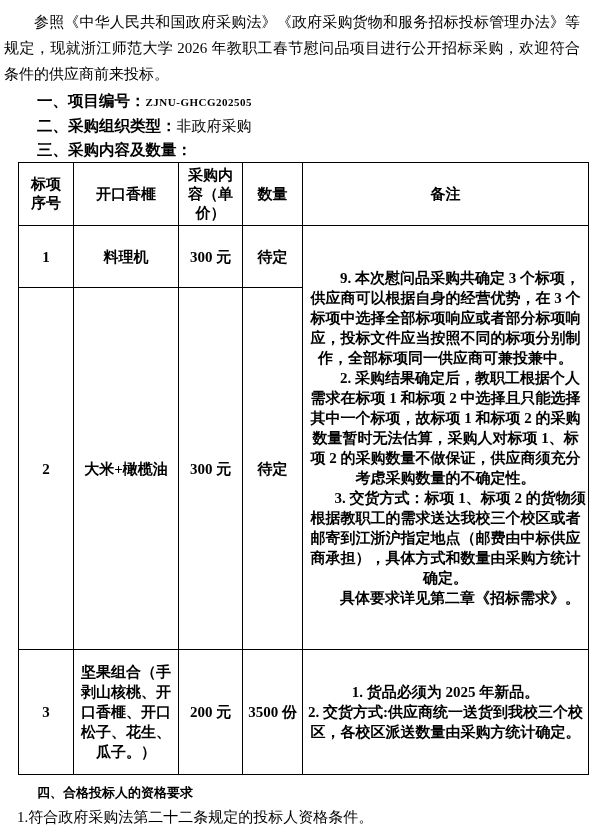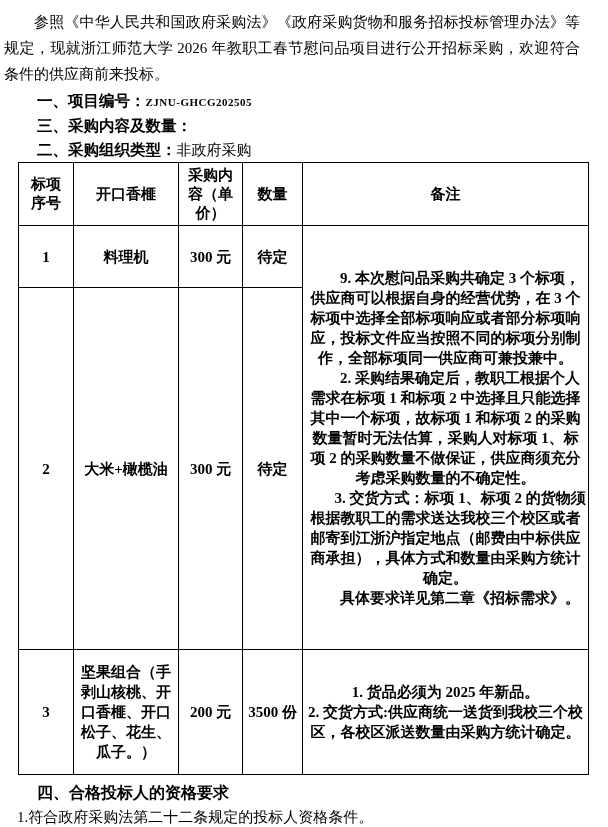--- a/index.html
+++ b/index.html
@@ -69,41 +69,41 @@
     text-align:justify;
     padding:0 6px;
     line-height:25px;
   }
   .nowrap { white-space:nowrap; }
 
   .sec4-heading {
     margin-top:6px;
     padding-left:37px;
     font-weight:bold;
-    font-size:16px;
+    font-size:13px;
     line-height:23px;
   }
   .sec4-item {
     padding-left:17px;
     line-height:22px;
     margin-top:2px;
   }
 </style>
 </head>
 <body>
 
 <div class="page">
 
   <p class="intro">参照《中华人民共和国政府采购法》《政府采购货物和服务招标投标管理办法》等规定，现就浙江师范大学 2026 年教职工春节慰问品项目进行公开招标采购，欢迎符合条件的供应商前来投标。</p>
 
   <div class="hd hd-first"><span>一、项目编号：</span><span class="code">ZJNU-GHCG202505</span></div>
 
+  <div class="hd"><span>二、采购组织类型：</span><span class="regular">非政府采购</span></div>
+
   <div class="hd"><span>三、采购内容及数量：</span></div>
-
-  <div class="hd"><span>二、采购组织类型：</span><span class="regular">非政府采购</span></div>
 
   <table class="purchase">
     <colgroup>
       <col class="c-no">
         <col class="c-content">
         <col class="c-price">
         <col class="c-qty">
         <col class="c-remarks">
     </colgroup>
     <tbody>

